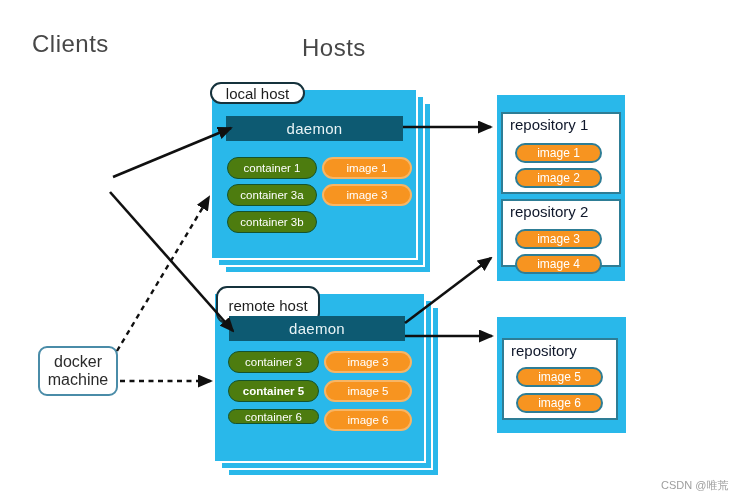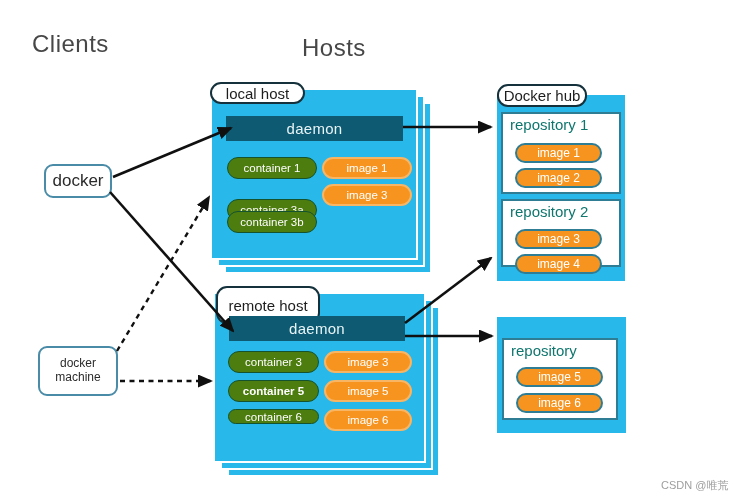--- a/index.html
+++ b/index.html
@@ -2,77 +2,75 @@
 <html><head>
 <meta charset="utf-8">
 <style>
   html,body{margin:0;padding:0;background:#fff;}
   *{box-sizing:border-box;}
   .canvas{position:relative;width:743px;height:501px;background:#ffffff;
           font-family:"Liberation Sans", sans-serif;overflow:hidden;}
   .hdr{position:absolute;font-size:24px;color:#474747;letter-spacing:.5px;}
   .clientbox{position:absolute;background:#fff;border:2px solid #4a8ca8;border-radius:9px;
              display:flex;align-items:center;justify-content:center;text-align:center;
-             font-size:12px;color:#2b2b2b;line-height:1.15;}
+             font-size:16px;color:#2b2b2b;line-height:1.15;}
   .stack{position:absolute;background:#29b8ea;border:2px solid #ffffff;}
   .hostbox{position:absolute;background:#29b8ea;border:2px solid #ffffff;}
   .taglabel{position:absolute;background:#fff;border:2px solid #15323c;border-radius:11px;
             display:flex;align-items:center;justify-content:center;font-size:15px;color:#1d1d1d;z-index:3;}
   .daemon{position:absolute;background:#0d5a72;display:flex;align-items:center;justify-content:center;
           font-size:15px;color:#e9f4f6;z-index:3;letter-spacing:.3px;}
   .pill{position:absolute;border-radius:11px;display:flex;align-items:center;justify-content:center;
         font-size:11.5px;color:#ffffff;z-index:3;}
   .container-pill{background:#4d7c0f;border:1px solid #14532d;}
   .image-pill{background:#f79420;border:2px solid #f8b564;}
   .regcyan{position:absolute;background:#29b8ea;border:2px solid #ffffff;}
   .repobox{position:absolute;background:#ffffff;border:2px solid #2e7d95;z-index:3;}
-  .reponame{position:absolute;left:7px;top:2px;font-size:15px;color:#0f766e;}
+  .reponame{position:absolute;left:7px;top:2px;font-size:15px;color:#0f172a;}
   .repo-image-pill{position:absolute;background:#f79420;border:2px solid #2e7d95;border-radius:10px;
         display:flex;align-items:center;justify-content:center;font-size:12px;color:#ffffff;}
   .overlay{position:absolute;left:0;top:0;z-index:8;pointer-events:none;}
   .solid{stroke:#101010;stroke-width:2.6;}
   .dashed{stroke:#101010;stroke-width:2.4;stroke-dasharray:5 4.5;}
   .watermark{position:absolute;font-size:11px;color:#9e9e9e;}
 </style>
 </head>
 <body>
 
 <div class="canvas">
 
   <div class="hdr" style="left:302px;top:34px;">Hosts</div>
   <div class="hdr" style="left:32px;top:30px;">Clients</div>
 
-  <div class="clientbox" style="left:44px;top:164px;width:68px;height:34px;font-size:17px;">docker</div>
   <div class="clientbox" style="left:38px;top:346px;width:80px;height:50px;padding:2px 8px;">docker machine</div>
 
   <div class="stack" style="left:224px;top:102px;width:208px;height:172px;"></div>
   <div class="stack" style="left:217px;top:95px;width:208px;height:172px;"></div>
   <div class="hostbox" style="left:210px;top:88px;width:208px;height:172px;z-index:2;"></div>
   <div class="taglabel" style="left:210px;top:82px;width:95px;height:22px;">local host</div>
   <div class="daemon" style="left:226px;top:116px;width:177px;height:25px;">daemon</div>
   <div class="pill container-pill" style="left:227px;top:157px;width:90px;height:22px;">container 1</div>
-  <div class="pill container-pill" style="left:227px;top:184px;width:90px;height:22px;margin-top:15px;">container 3a</div>
+  <div class="pill container-pill" style="left:227px;top:184px;width:90px;height:22px;">container 3a</div>
   <div class="pill container-pill" style="left:227px;top:211px;width:90px;height:22px;">container 3b</div>
   <div class="pill image-pill" style="left:322px;top:157px;width:90px;height:22px;">image 1</div>
   <div class="pill image-pill" style="left:322px;top:184px;width:90px;height:22px;">image 3</div>
 
   <div class="stack" style="left:227px;top:306px;width:213px;height:171px;"></div>
   <div class="stack" style="left:220px;top:299px;width:213px;height:171px;"></div>
   <div class="hostbox" style="left:213px;top:292px;width:213px;height:171px;z-index:2;"></div>
   <div class="taglabel" style="left:216px;top:286px;width:104px;height:38px;">remote host</div>
   <div class="daemon" style="left:229px;top:316px;width:176px;height:25px;">daemon</div>
   <div class="pill container-pill" style="left:228px;top:351px;width:91px;height:22px;">container 3</div>
   <div class="pill container-pill" style="left:228px;top:380px;width:91px;height:22px;font-weight:bold;">container 5</div>
   <div class="pill container-pill" style="left:228px;top:409px;width:91px;height:15px;">container 6</div>
   <div class="pill image-pill" style="left:324px;top:351px;width:88px;height:22px;">image 3</div>
   <div class="pill image-pill" style="left:324px;top:380px;width:88px;height:22px;">image 5</div>
   <div class="pill image-pill" style="left:324px;top:409px;width:88px;height:22px;">image 6</div>
 
   <div class="regcyan" style="left:495px;top:93px;width:132px;height:190px;"></div>
-  <div class="taglabel" style="left:497px;top:84px;width:90px;height:23px;">Docker hub</div>
   <div class="repobox" style="left:501px;top:112px;width:120px;height:82px;">
     <div class="reponame">repository 1</div>
     <div class="repo-image-pill" style="left:12px;top:29px;width:87px;height:20px;">image 1</div>
     <div class="repo-image-pill" style="left:12px;top:54px;width:87px;height:20px;">image 2</div>
   </div>
   <div class="repobox" style="left:501px;top:199px;width:120px;height:68px;">
     <div class="reponame">repository 2</div>
     <div class="repo-image-pill" style="left:12px;top:28px;width:87px;height:20px;">image 3</div>
     <div class="repo-image-pill" style="left:12px;top:53px;width:87px;height:20px;">image 4</div>
   </div>

